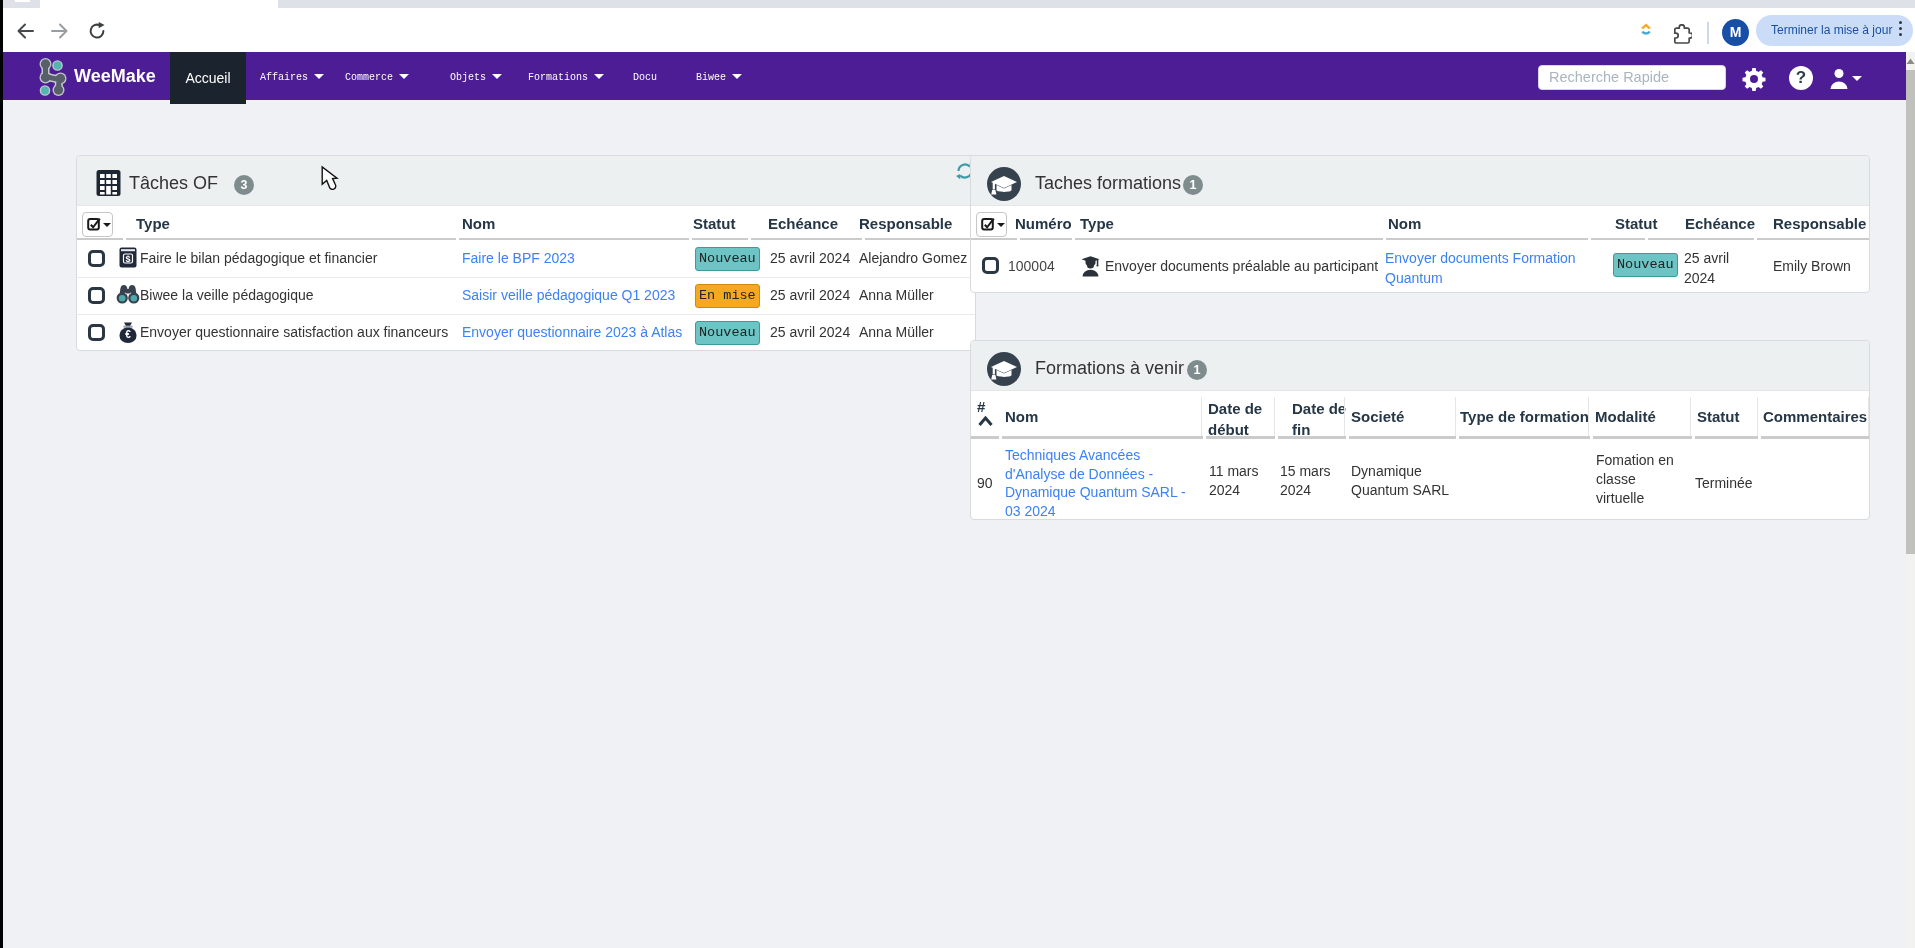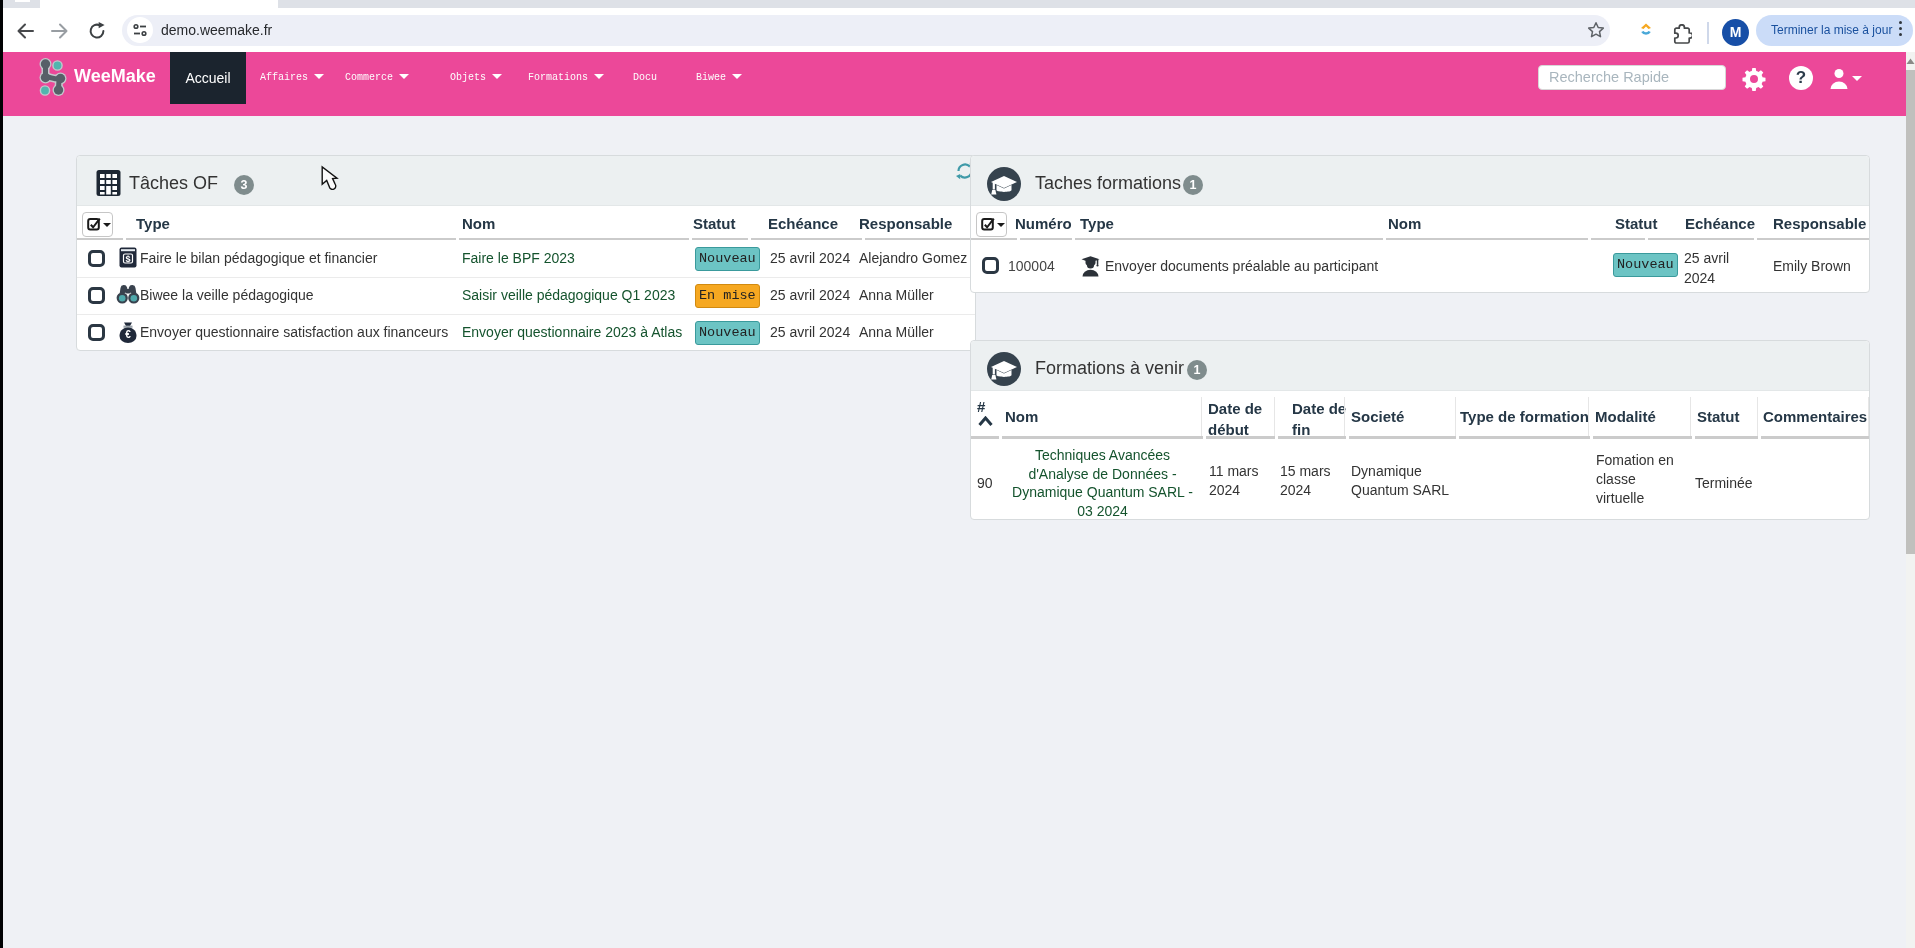--- a/index.html
+++ b/index.html
@@ -13,37 +13,37 @@
   
   #tabstrip { position:absolute; top:0; left:0; width:1915px; height:8px; background:#dee1e7; }
   #edgeblack { position:absolute; left:0; top:0; width:3px; height:948px; background:#010204; z-index:99; }
   #tabstrip .tab { position:absolute; left:40px; top:0; width:238px; height:8px; background:#fff; }
   #toolbar { position:absolute; top:8px; left:0; width:1915px; height:44px; background:#fff; }
   #urlpill { position:absolute; left:122px; top:7px; width:1488px; height:31px; background:#edeff7; border-radius:15.5px; }
   #urltext { position:absolute; left:39px; top:7px; font-size:14px; color:#27292d; }
   .tbicon { position:absolute; top:0; }
 
   
-  #navbar { position:absolute; top:52px; left:0; width:1906px; height:64px; background:#ec4899; }
+  #navbar { position:absolute; top:52px; left:0; width:1906px; height:48px; background:#4c1d95; }
   #navbar .brand { position:absolute; left:74px; top:14px; color:#fff; font-size:18px; font-weight:bold; }
   .navitem { position:absolute; top:0; height:52px; line-height:52px; color:#fdfdfd; font-size:10px;font-family:Liberation Mono, monospace; }
   .caret { display:inline-block; width:0; height:0; border-left:5px solid transparent; border-right:5px solid transparent; border-top:5px solid #fff; vertical-align:middle; margin-left:6px; margin-top:-2px;}
   #accueil { position:absolute; left:170px; top:0; width:76px; height:52px; background:#1b242e; color:#fff; font-size:14px; text-align:center; line-height:52px; }
   #qsearch { position:absolute; left:1538px; top:13px; width:188px; height:25px; background:#fff; border:1px solid #d7d7d7; border-radius:4px; font-size:14.5px; color:#a9b6be; padding-left:10px; line-height:23px; }
 
   
   .panel { position:absolute; background:#fff; border:1px solid #d7dbdd; border-radius:4px; }
   .phead { position:absolute; left:0; top:0; right:0; height:50px; background:#ecf0f1; border-bottom:1px solid #e3e7e8; border-radius:4px 4px 0 0; }
   .ptitle { position:absolute; top:17px; font-size:18px; color:#333; }
   .pbadge { position:absolute; width:20px; height:20px; border-radius:50%; background:#7f8c8d; color:#fff; font-size:12.5px; font-weight:bold; text-align:center; line-height:20px; top:19px; }
   .hline { position:absolute; left:0; right:0; height:2px; background:#cbcbcb; }
   .rowline { position:absolute; left:0; right:0; height:1px; background:#ebebeb; }
   .thead-txt { position:absolute; font-size:15px; font-weight:bold; color:#253746; }
   .cell { position:absolute; font-size:14px; color:#333; }
-  .link { color:#14532d;text-align:center; }
+  .link { color:#3b82f6; }
   .badge { position:absolute; height:24px; line-height:22px; padding:0 3px; font-size:13.5px; color:#222; border-radius:3px;font-family:Liberation Mono, monospace; }
   .badge.teal { background:#6cc4c4; border:1px solid #3a9a9c; }
   .badge.orange { background:#f6a821; border:1px solid #d18a10; }
   .cb { position:absolute; width:17px; height:17px; border:3px solid #2b3743; border-radius:5px; background:#fff; }
   .ddbtn { position:absolute; width:31px; height:25px; background:#fff; border:1px solid #c6c6c6; border-radius:4px; }
 
   
   #sbar { position:absolute; right:0; top:52px; width:9px; height:896px; background:#f2f3f1; }
   #sthumb { position:absolute; right:0px; top:18px; width:9px; height:484px; background:#c0c0bd; }
   .vsep { position:absolute; top:56px; width:1px; height:40px; background:#e6e6e6; }
@@ -65,34 +65,20 @@
   </svg>
 
   <svg class="tbicon" style="left:50px;top:13px" width="20" height="20" viewBox="0 0 20 20">
     <path d="M2 10 H16 M10 3.5 L16.5 10 L10 16.5" stroke="#989da2" stroke-width="2" fill="none" stroke-linecap="round" stroke-linejoin="round"></path>
   </svg>
 
   <svg class="tbicon" style="left:87px;top:13px" width="20" height="20" viewBox="0 0 20 20">
     <path d="M16.4 10 A6.4 6.4 0 1 1 12.8 4.3" stroke="#3c4043" stroke-width="2" fill="none" stroke-linecap="round"></path>
     <path d="M11.7 1 L11.7 7.3 L17.6 4.1 Z" fill="#3c4043"></path>
   </svg>
-  <div id="urlpill">
-    <div style="position:absolute;left:5px;top:2px;width:26px;height:26px;border-radius:50%;background:#fff;"></div>
-    <svg style="position:absolute;left:11px;top:8px" width="14" height="14" viewBox="0 0 14 14">
-      <circle cx="3" cy="3.5" r="1.8" fill="none" stroke="#3c4043" stroke-width="1.6"></circle>
-      <line x1="7" y1="3.5" x2="13" y2="3.5" stroke="#3c4043" stroke-width="1.8"></line>
-      <line x1="1" y1="10.5" x2="7" y2="10.5" stroke="#3c4043" stroke-width="1.8"></line>
-      <circle cx="11" cy="10.5" r="1.8" fill="none" stroke="#3c4043" stroke-width="1.6"></circle>
-    </svg>
-    <span id="urltext">demo.weemake.fr</span>
-
-    <svg style="position:absolute;left:1465px;top:6px" width="18" height="18" viewBox="0 0 18 18">
-      <path d="M9 1.8 L11.2 6.5 L16.3 7.1 L12.5 10.6 L13.5 15.7 L9 13.2 L4.5 15.7 L5.5 10.6 L1.7 7.1 L6.8 6.5 Z" fill="none" stroke="#5f6368" stroke-width="1.5" stroke-linejoin="round"></path>
-    </svg>
-  </div>
 
   <svg class="tbicon" style="left:1638px;top:14px" width="16" height="16" viewBox="0 0 16 16">
     <path d="M3 6 L8 1.5 L13 6 L10.5 7 L8 4.5 L5.5 7 Z" fill="#f6a821"></path>
     <path d="M3.2 10 A5.5 5.5 0 0 0 12.8 10 L10.4 9 A3 3 0 0 1 5.6 9 Z" fill="#49a8d8"></path>
   </svg>
 
   <svg class="tbicon" style="left:1672px;top:16px" width="20" height="20" viewBox="0 0 20 20">
     <path d="M7.2 3.4 a2.6 2.6 0 0 1 5.2 0 v.8 h3.2 a1.6 1.6 0 0 1 1.6 1.6 v3.2 h.8 a2.6 2.6 0 0 1 0 5.2 h-.8 v3.2 a1.6 1.6 0 0 1 -1.6 1.6 H4.4 a1.6 1.6 0 0 1 -1.6 -1.6 v-3.4 h1 a2.4 2.4 0 0 0 0 -4.8 h-1 V5.8 a1.6 1.6 0 0 1 1.6 -1.6 h2.8 z" fill="none" stroke="#46484a" stroke-width="1.7" stroke-linejoin="round"></path>
   </svg>
   <div style="position:absolute;left:1707px;top:14px;width:2px;height:22px;background:#cfd8ea;"></div>
@@ -291,20 +277,21 @@
   <div class="cell" style="left:37px;top:102px;color:#444">100004</div>
   <svg class="abs" style="left:109px;top:99px" width="22" height="22" viewBox="0 0 22 22">
     <path d="M10.5 1.2 L19.5 4.2 L10.5 7.8 L1.5 4.2 Z" fill="#2b3138"></path>
     <path d="M5.5 5.5 l0 2.5 a5 3.2 0 0 0 10 0 l0 -2.5 z" fill="#2b3138"></path>
     <circle cx="10.5" cy="10" r="3.6" fill="#2b3138"></circle>
     <path d="M2.5 21.5 a8 6.8 0 0 1 16 0 z" fill="#2b3138"></path>
     <rect x="16.8" y="4.5" width="1.5" height="5.5" rx="0.7" fill="#2b3138"></rect>
     <circle cx="17.5" cy="10.5" r="1.1" fill="#2b3138"></circle>
   </svg>
   <div class="cell" style="left:134px;top:102px">Envoyer documents préalable au participant</div>
+  <div class="cell link" style="left:414px;top:92px;width:250px;line-height:20px;">Envoyer documents Formation Quantum</div>
   <div class="badge teal" style="left:642px;top:97px">Nouveau</div>
   <div class="cell" style="left:713px;top:92px;width:62px;line-height:20px;">25 avril 2024</div>
   <div class="cell" style="left:802px;top:102px">Emily Brown</div>
 </div>
 
 <div class="panel" id="p3" style="left:970px; top:340px; width:900px; height:180px;">
   <div class="phead">
     <div class="ptitle" style="left:64px">Formations à venir</div>
     <div class="pbadge" style="left:216px">1</div>
   </div>

